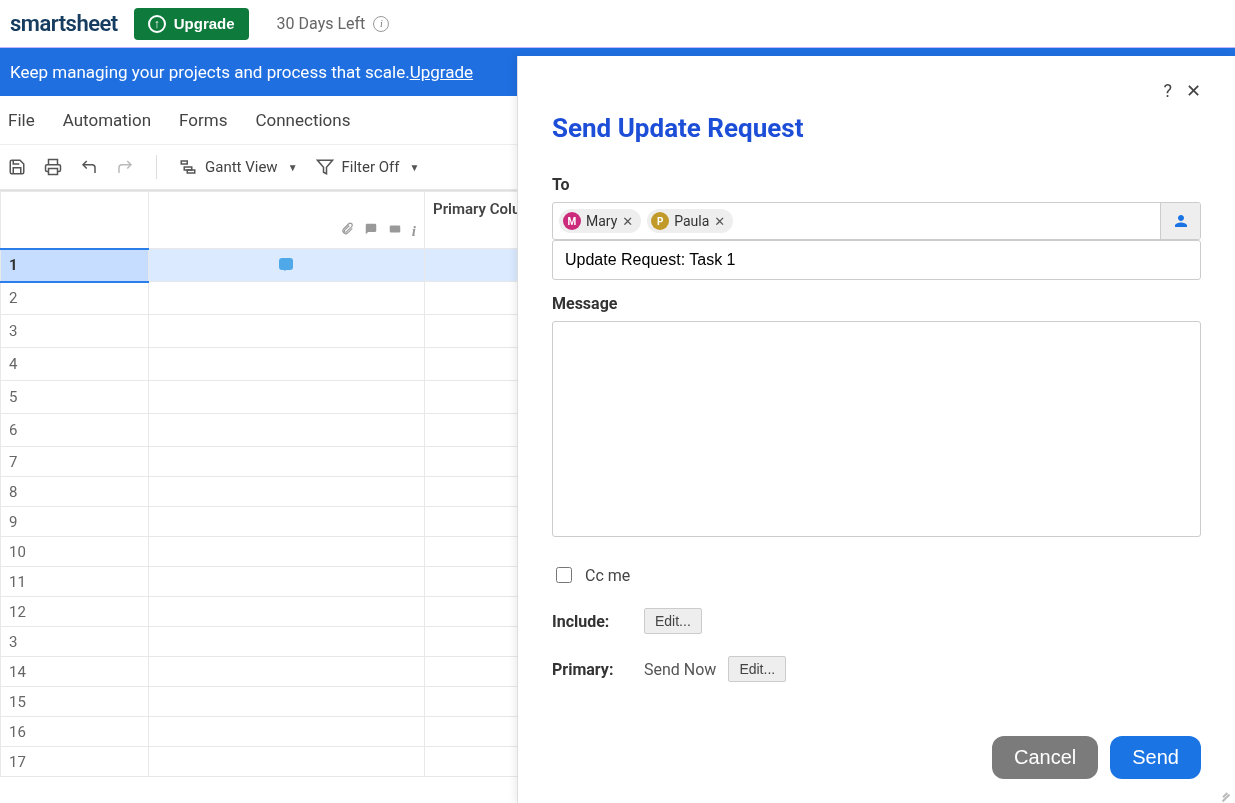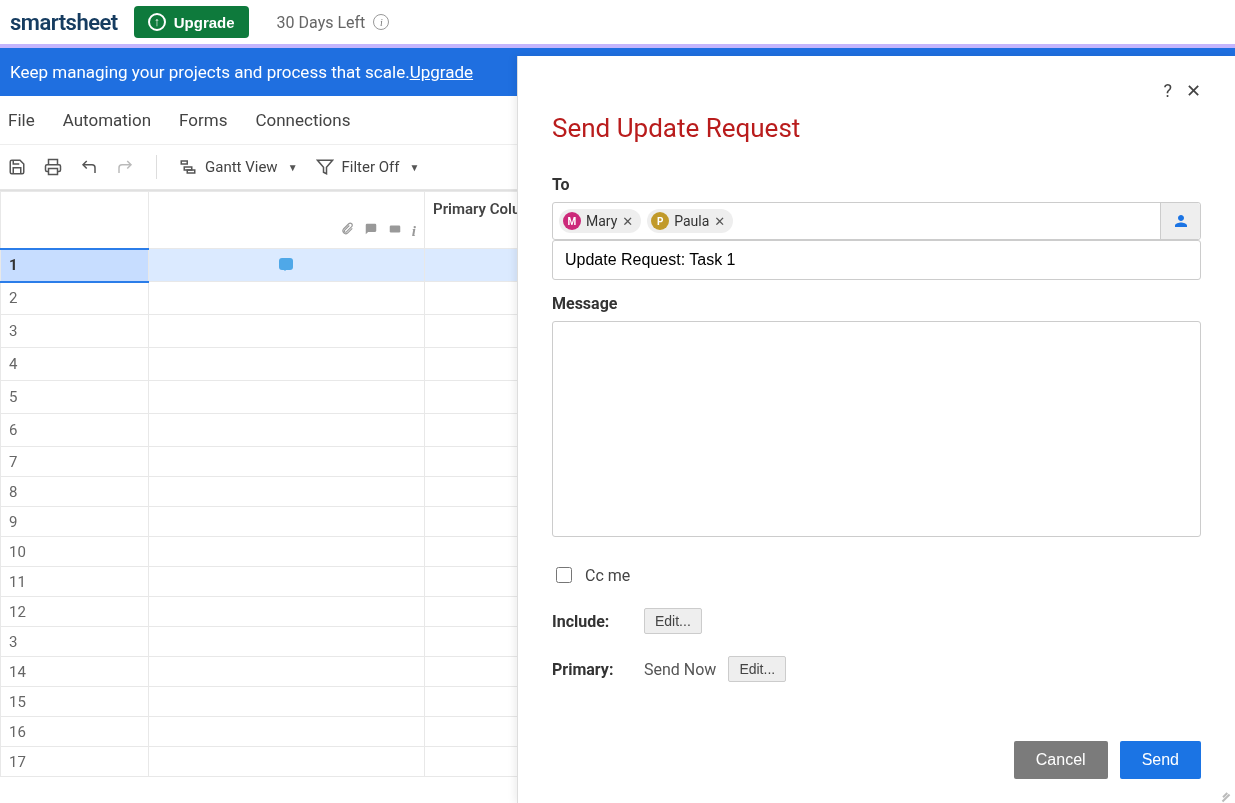--- a/index.html
+++ b/index.html
@@ -1,20 +1,20 @@
 <!DOCTYPE html>
 <html><head>
 <meta charset="utf-8">
 <style>
   * { box-sizing: border-box; }
   html, body { margin: 0; padding: 0; font-family: -apple-system, BlinkMacSystemFont, "Segoe UI", Roboto, Helvetica, Arial, sans-serif; font-size: 14px; color: #333; }
   body { width: 1235px; height: 803px; overflow: hidden; position: relative; background: #fff; }
 
   
-  .topbar { display: flex; align-items: center; height: 48px; padding: 0 10px; border-bottom: 4px solid #c4b5fd; }
+  .topbar { display: flex; align-items: center; height: 48px; padding: 0 10px; border-bottom: 1px solid #c4b5fd; }
   .logo { font-size: 22px; font-weight: 600; color: #163c60; margin-right: 16px; letter-spacing: -0.5px; }
   .upgrade-btn { background: #0e7a3c; color: #fff; border: none; border-radius: 4px; padding: 7px 14px; font-weight: 600; font-size: 15px; display: inline-flex; align-items: center; gap: 8px; cursor: pointer; }
   .upgrade-btn .circ { display: inline-flex; width: 18px; height: 18px; border: 2px solid #fff; border-radius: 50%; align-items: center; justify-content: center; font-size: 12px; line-height: 1; }
   .days-left { margin-left: 28px; color: #666; font-size: 16px; display: inline-flex; align-items: center; gap: 8px; }
   .info-circle { width: 16px; height: 16px; border: 1px solid #999; border-radius: 50%; display: inline-flex; align-items: center; justify-content: center; font-size: 10px; color: #777; font-style: italic; font-family: Georgia, serif; }
 
   
   .banner { background: #1f6fe0; color: #fff; padding: 14px 10px; font-size: 17px; display: flex; align-items: center; }
   .banner a { color: #fff; text-decoration: underline; cursor: pointer; }
 
@@ -47,21 +47,21 @@
   .col-status { width: 118px; }
   .col-s { width: 26px; }
 
   .header-icons { display: flex; gap: 10px; justify-content: flex-end; align-items: flex-end; height: 100%; color: #999; }
   .comment-bubble { display: inline-block; width: 14px; height: 12px; background: #4fa8e8; border-radius: 3px; position: relative; }
   .comment-bubble:after { content: ''; position: absolute; bottom: -4px; left: 3px; border: 3px solid transparent; border-top-color: #4fa8e8; }
 
   
   .modal { position: absolute; top: 56px; right: 0; bottom: 0; width: 718px; background: #fff; border-left: 1px solid #ddd; box-shadow: -2px 0 8px rgba(0,0,0,0.08); padding: 24px 34px; display: flex; flex-direction: column; }
   .modal-header { display: flex; align-items: flex-start; justify-content: space-between; }
-  .modal-title { font-size: 26px; font-weight: 400; color: #b91c1c; margin: 12px 0 18px; }
+  .modal-title { font-size: 26px; font-weight: 700; color: #1d4ed8; margin: 12px 0 18px; }
   .modal-icons { display: flex; gap: 14px; color: #444; font-size: 18px; }
   .modal-icons span { cursor: pointer; }
 
   .field-label { font-weight: 700; font-size: 16px; color: #333; margin: 14px 0 8px; }
   .pill-input { border: 1px solid #ccc; border-radius: 3px; display: flex; align-items: center; padding: 4px; min-height: 38px; }
   .pill-input .pills { flex: 1; display: flex; gap: 6px; flex-wrap: wrap; padding: 2px; }
   .pill { background: #eee; border-radius: 14px; padding: 3px 8px 3px 4px; display: inline-flex; align-items: center; gap: 5px; font-size: 14px; }
   .pill .x { cursor: pointer; color: #555; font-size: 13px; }
   .pill .avatar { width: 18px; height: 18px; font-size: 10px; margin-right: 0; }
   .contact-btn { background: #eee; border-left: 1px solid #ccc; width: 40px; align-self: stretch; display: flex; align-items: center; justify-content: center; cursor: pointer; margin: -4px -4px -4px 0; border-radius: 0 3px 3px 0; }
@@ -71,21 +71,21 @@
 
   .cc-row { display: flex; align-items: center; gap: 10px; margin-top: 24px; font-size: 16px; color: #444; }
   .cc-row input[type=checkbox] { width: 16px; height: 16px; }
 
   .meta-row { display: flex; align-items: center; gap: 12px; margin-top: 22px; font-size: 16px; }
   .meta-row .k { font-weight: 700; min-width: 80px; }
   .meta-row .v { color: #555; }
   .edit-btn { background: #eee; border: 1px solid #ccc; padding: 4px 10px; font-size: 14px; border-radius: 2px; cursor: pointer; color: #444; }
 
   .modal-footer { margin-top: auto; display: flex; justify-content: flex-end; gap: 12px; padding-top: 24px; }
-  .btn { border: none; border-radius: 2px; padding: 10px 22px; font-size: 16px; cursor: pointer; }
+  .btn { border: none; border-radius: 12px; padding: 10px 22px; font-size: 20px; cursor: pointer; }
   .btn-cancel { background: #7b7b7b; color: #fff; }
   .btn-send { background: #1b74e4; color: #fff; }
 
   .resize-handle { position: absolute; right: 4px; bottom: 4px; width: 14px; height: 14px; }
   .resize-handle::before, .resize-handle::after { content: ''; position: absolute; background: #bbb; }
   .resize-handle::before { right: 0; bottom: 0; width: 10px; height: 2px; transform: rotate(-45deg); }
   .resize-handle::after { right: 0; bottom: 0; width: 6px; height: 2px; transform: rotate(-45deg) translate(0, -4px); }
 </style>
 </head>
 <body>

